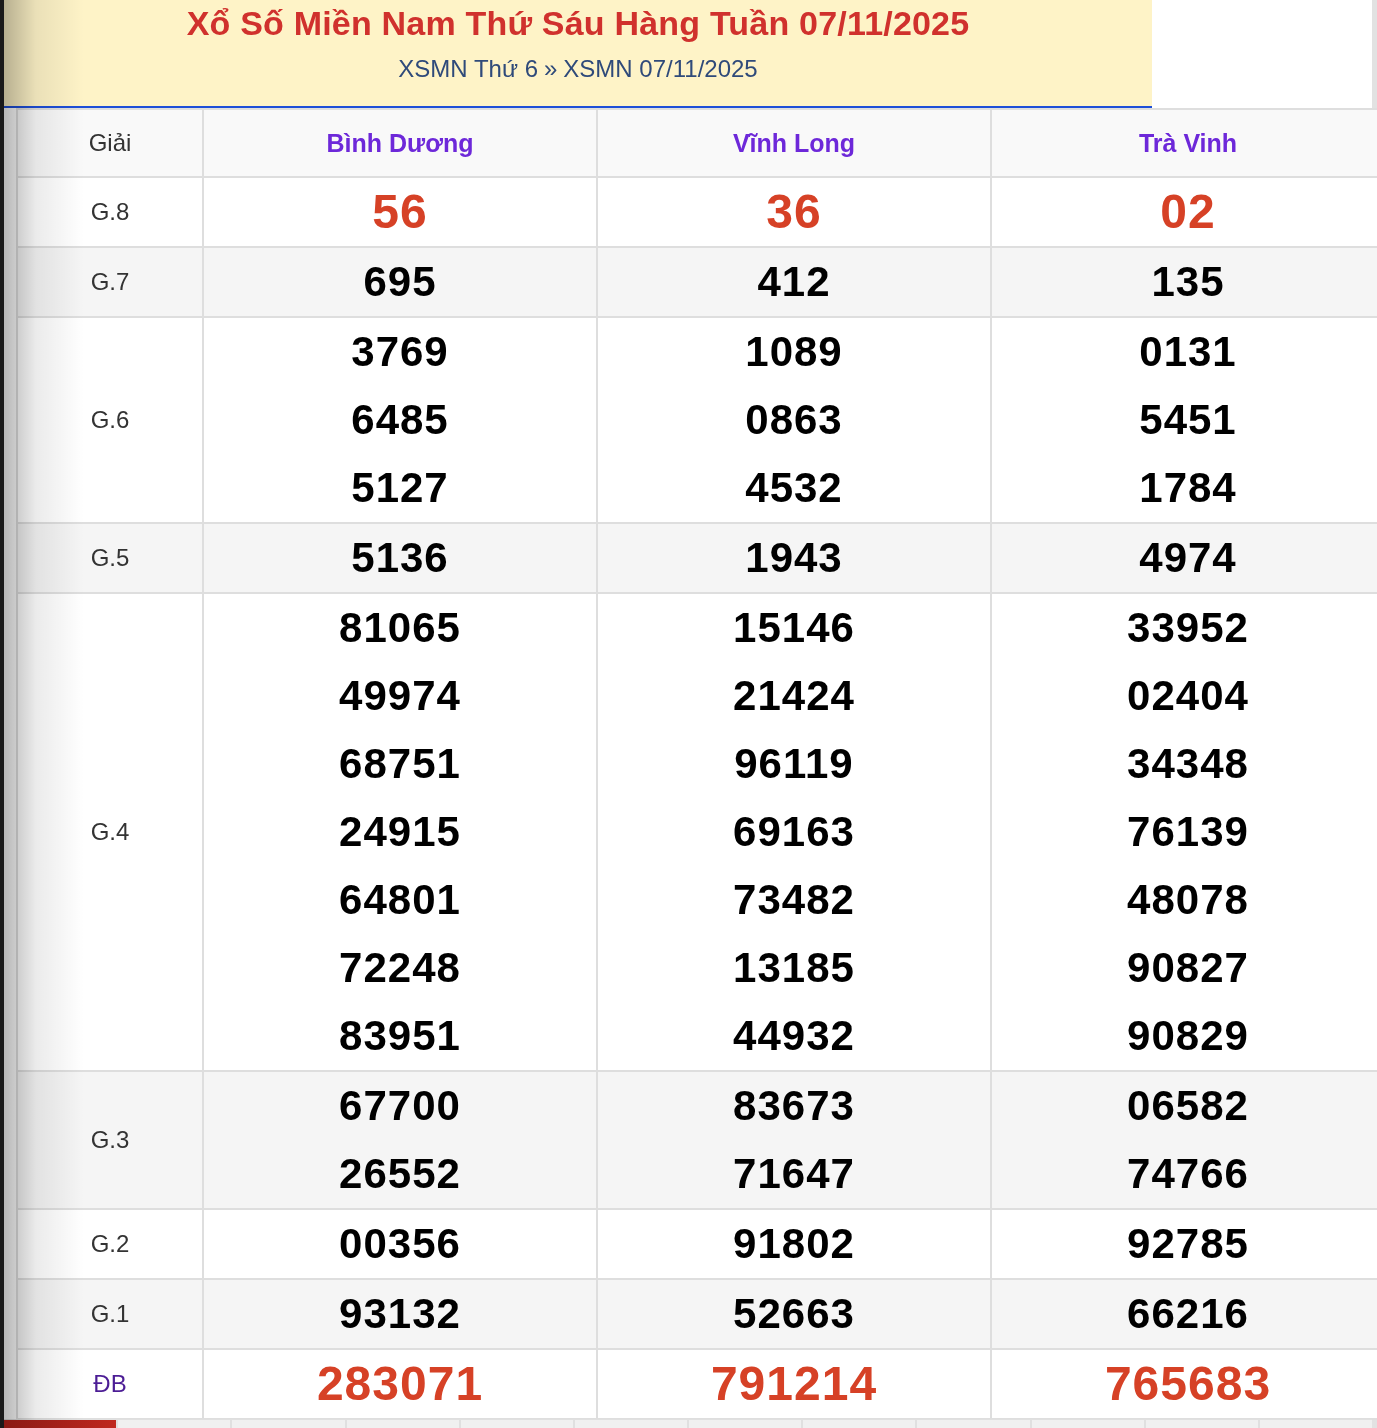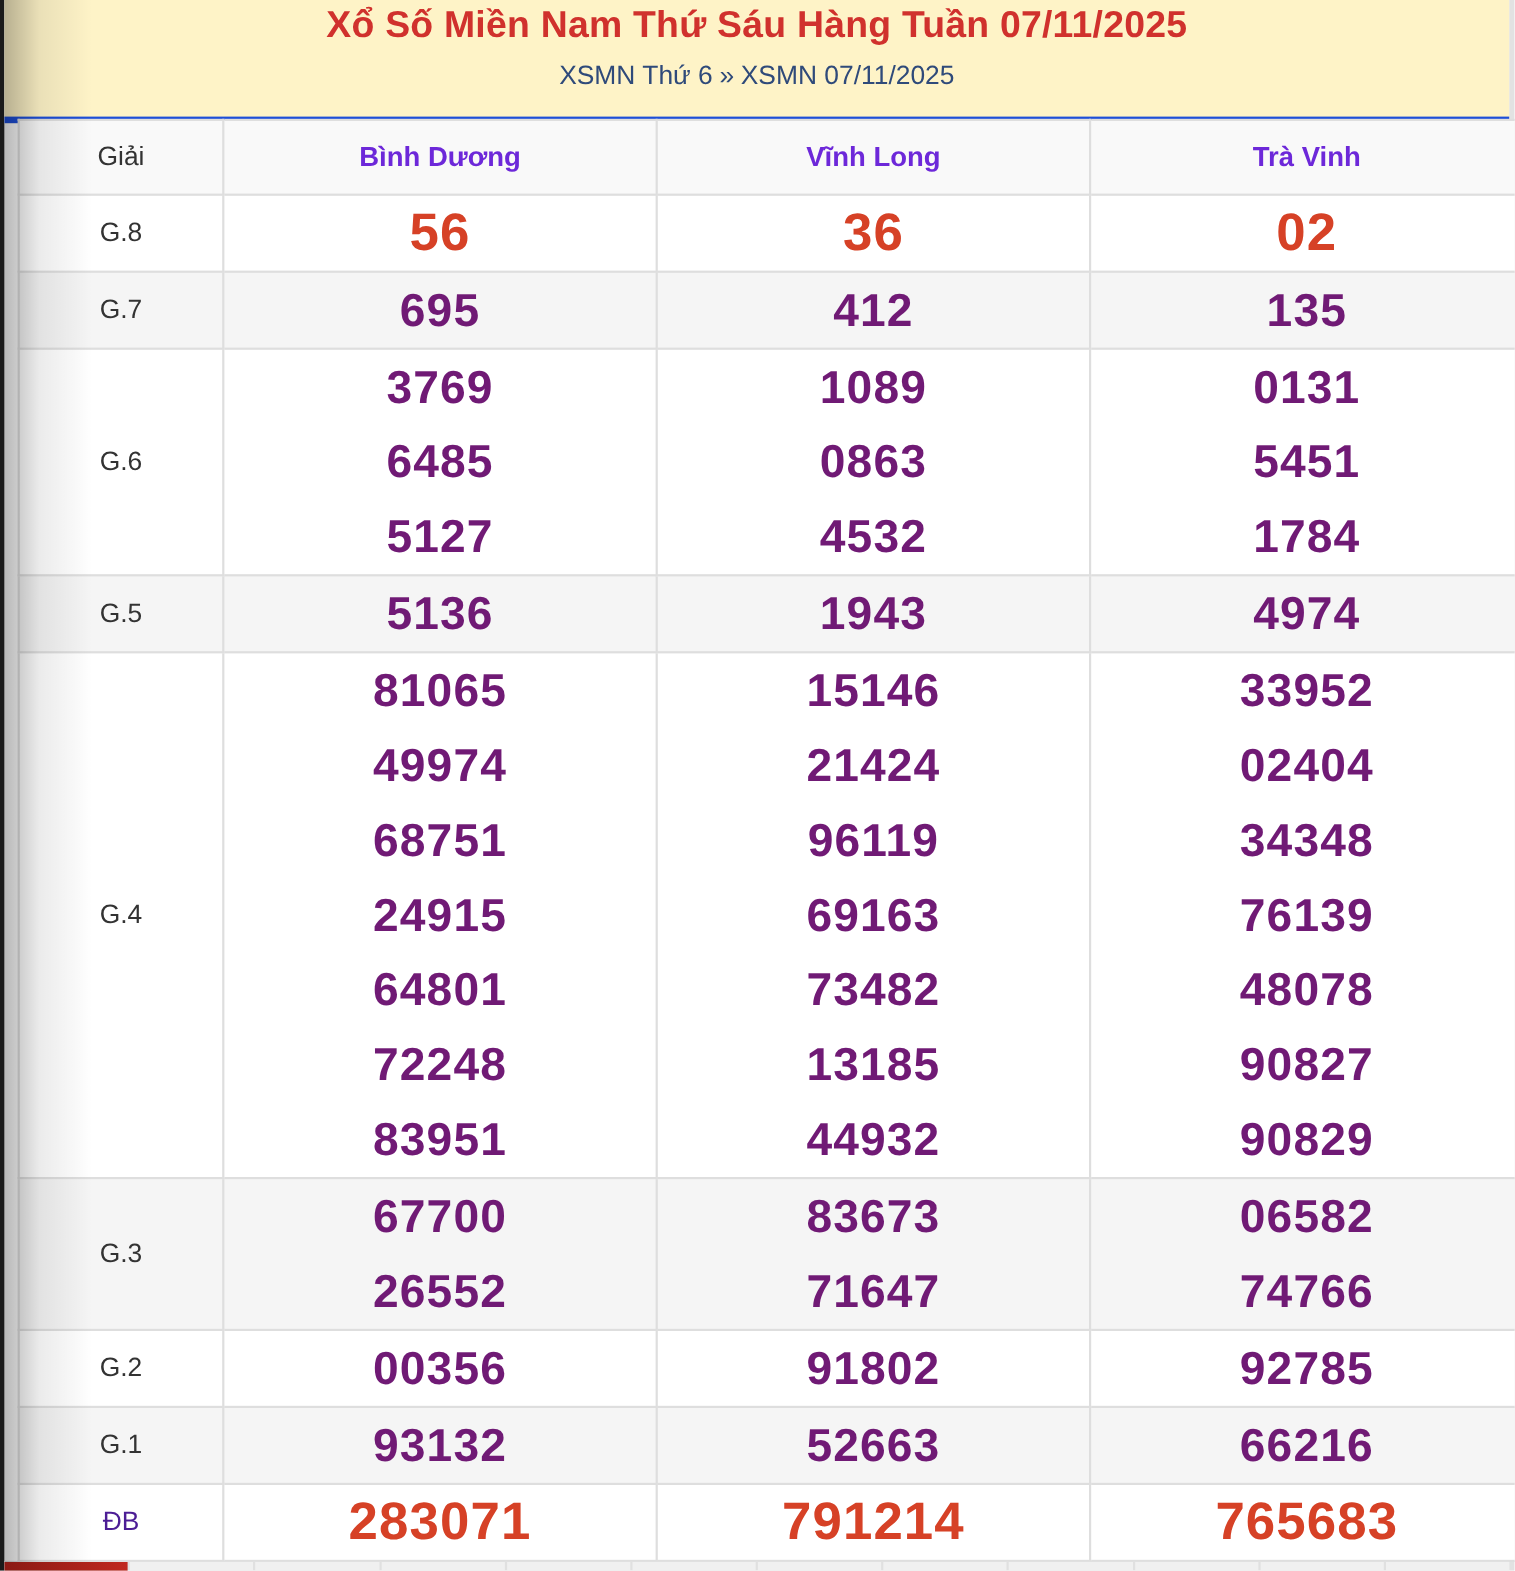--- a/index.html
+++ b/index.html
@@ -13,23 +13,23 @@
     }
     .left-shadow {
       position:absolute; left:4px; top:0; width:80px; height:1420px;
       background:linear-gradient(to right, rgba(0,0,0,0.28), rgba(0,0,0,0.08) 40%, rgba(0,0,0,0) 100%);
       pointer-events:none; z-index:5;
     }
     .right-edge {
       position:absolute; right:0; top:0; width:5px; height:1428px; background:#e2e2e2;
     }
     .header-band {
-      position:absolute; left:4px; top:0; width:1368px; height:106px;
+      position:absolute; left:4px; top:0; width:1148px; height:106px;
       background:#fef3c7;
-      border-bottom:6px solid #1d4ed8;
+      border-bottom:2px solid #1d4ed8;
       text-align:center;
     }
     .title {
       margin:0; padding-top:3px;
       font-size:34px; font-weight:bold; color:#d0312d; line-height:40px;
       letter-spacing:0.2px;
     }
     .subtitle {
       margin-top:10px; font-size:24px; color:#2f4a7a; line-height:32px;
     }
@@ -45,21 +45,21 @@
     table.kq col.c0 { width:186px; }
     table.kq col.c1, table.kq col.c2, table.kq col.c3 { width:394px; }
     tr.hdr th { height:66px; background:#f9f9f9; }
     .giai-head { font-size:24px; color:#333; font-weight:normal; }
     .prov { font-size:25px; font-weight:bold; color:#6d28d9; }
     .prize-label { font-size:24px; color:#333; }
     .prize-label.db { color:#4c1d95; }
     tr.odd td { background:#ffffff; }
     tr.even td { background:#f5f5f5; }
     .num {
-      display:block; font-size:42px; font-weight:bold; color:#701a75;
+      display:block; font-size:42px; font-weight:bold; color:#000000;
       line-height:68px; letter-spacing:1px;
     }
     .num.red { color:#d64126; font-size:48px; }
     .num.db { color:#d64126; font-size:48px; }
     .tabstrip {
       position:absolute; left:4px; top:1419px; width:1368px; height:9px;
       background:#e0e0e0; display:flex; gap:2px; padding-top:1px; box-sizing:border-box;
     }
     .tabstrip .seg { flex:1; background:#f0f0f0; height:8px; }
     .tabstrip .seg.active { background:linear-gradient(to right,#8a1a14,#c0281f); }

